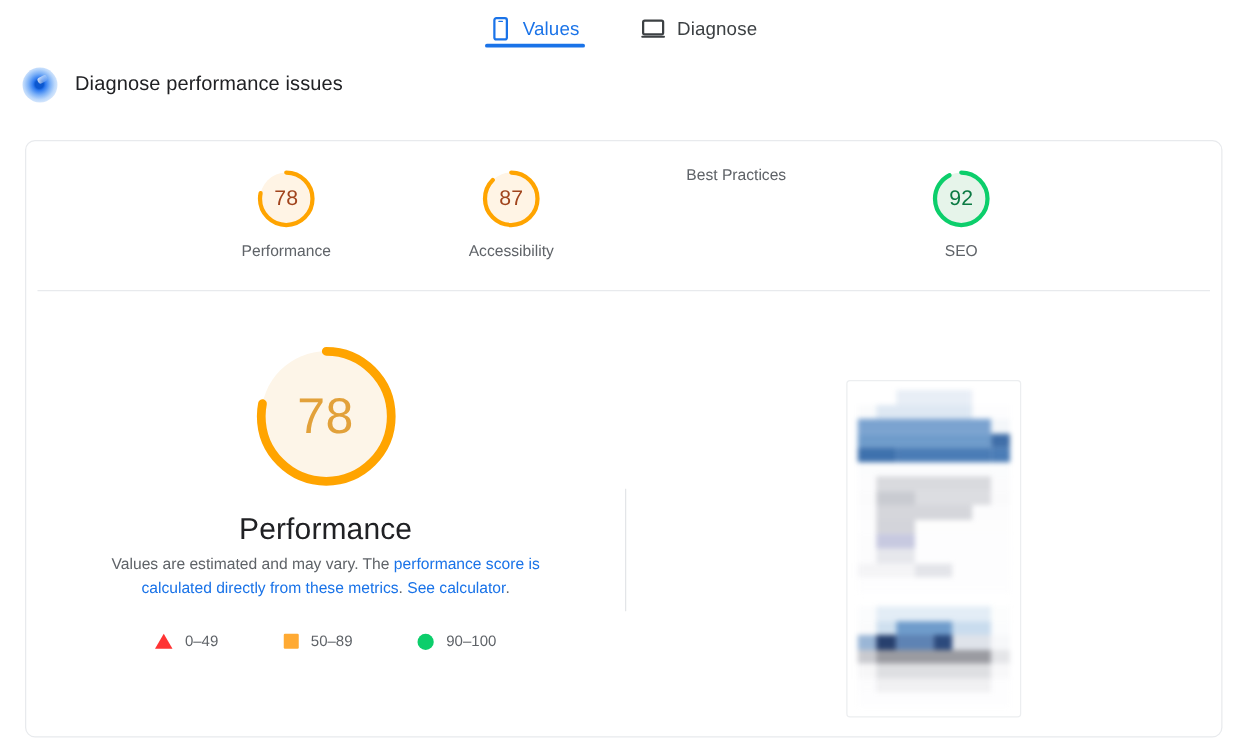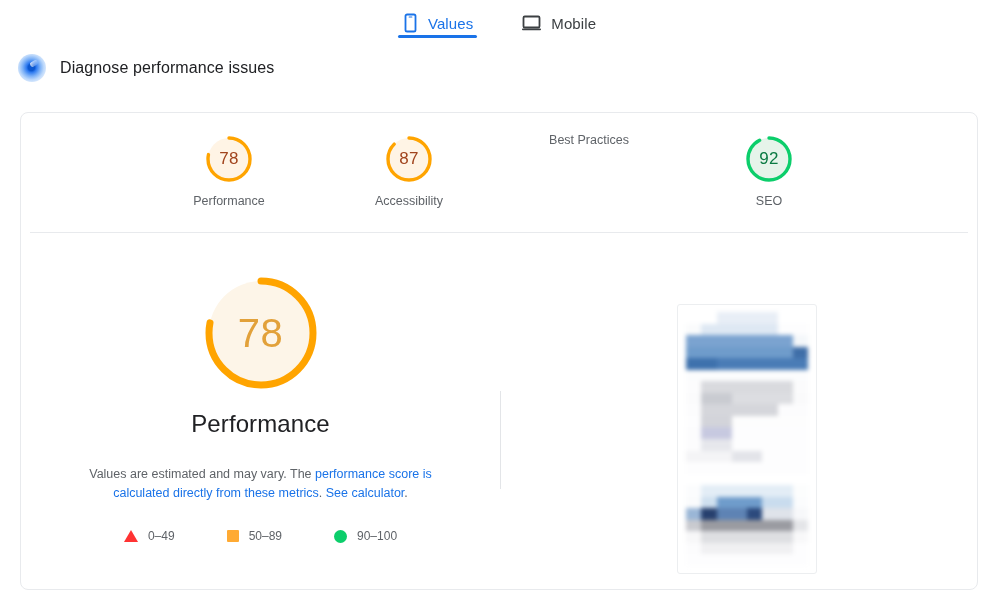--- a/index.html
+++ b/index.html
@@ -184,21 +184,21 @@
     letter-spacing: .5px;
   }
   .big-title {
     margin-top: 17px;
     font-size: 24px;
     color: #202124;
     font-weight: 400;
     letter-spacing: .1px;
   }
   .big-desc {
-    margin-top: 27px;
+    margin-top: 4px;
     width: 400px;
     text-align: center;
     font-size: 12.5px;
     line-height: 19px;
     color: #5f6368;
   }
   .big-desc a {
     color: #1a73e8;
     text-decoration: none;
     cursor: pointer;
@@ -285,21 +285,21 @@
     <span class="tab-underline"></span>
   </div>
 
   <div class="tab inactive">
     <span class="tab-icon">
       <svg width="21" height="20" viewBox="0 0 21 20">
         <rect x="2.5" y="3.5" width="16" height="11" rx="1.3" fill="none" stroke="#3c4043" stroke-width="1.8"></rect>
         <rect x="1" y="15.6" width="19" height="1.6" rx="0.8" fill="#3c4043"></rect>
       </svg>
     </span>
-    <span class="tab-label">Mobile</span>
+    <span class="tab-label">Diagnose</span>
   </div>
 
 </div>
 
 <div class="diagnose-row">
   <span class="lighthouse-icon"></span>
   <span class="diagnose-title">Diagnose performance issues</span>
 </div>
 
 <div class="card">

